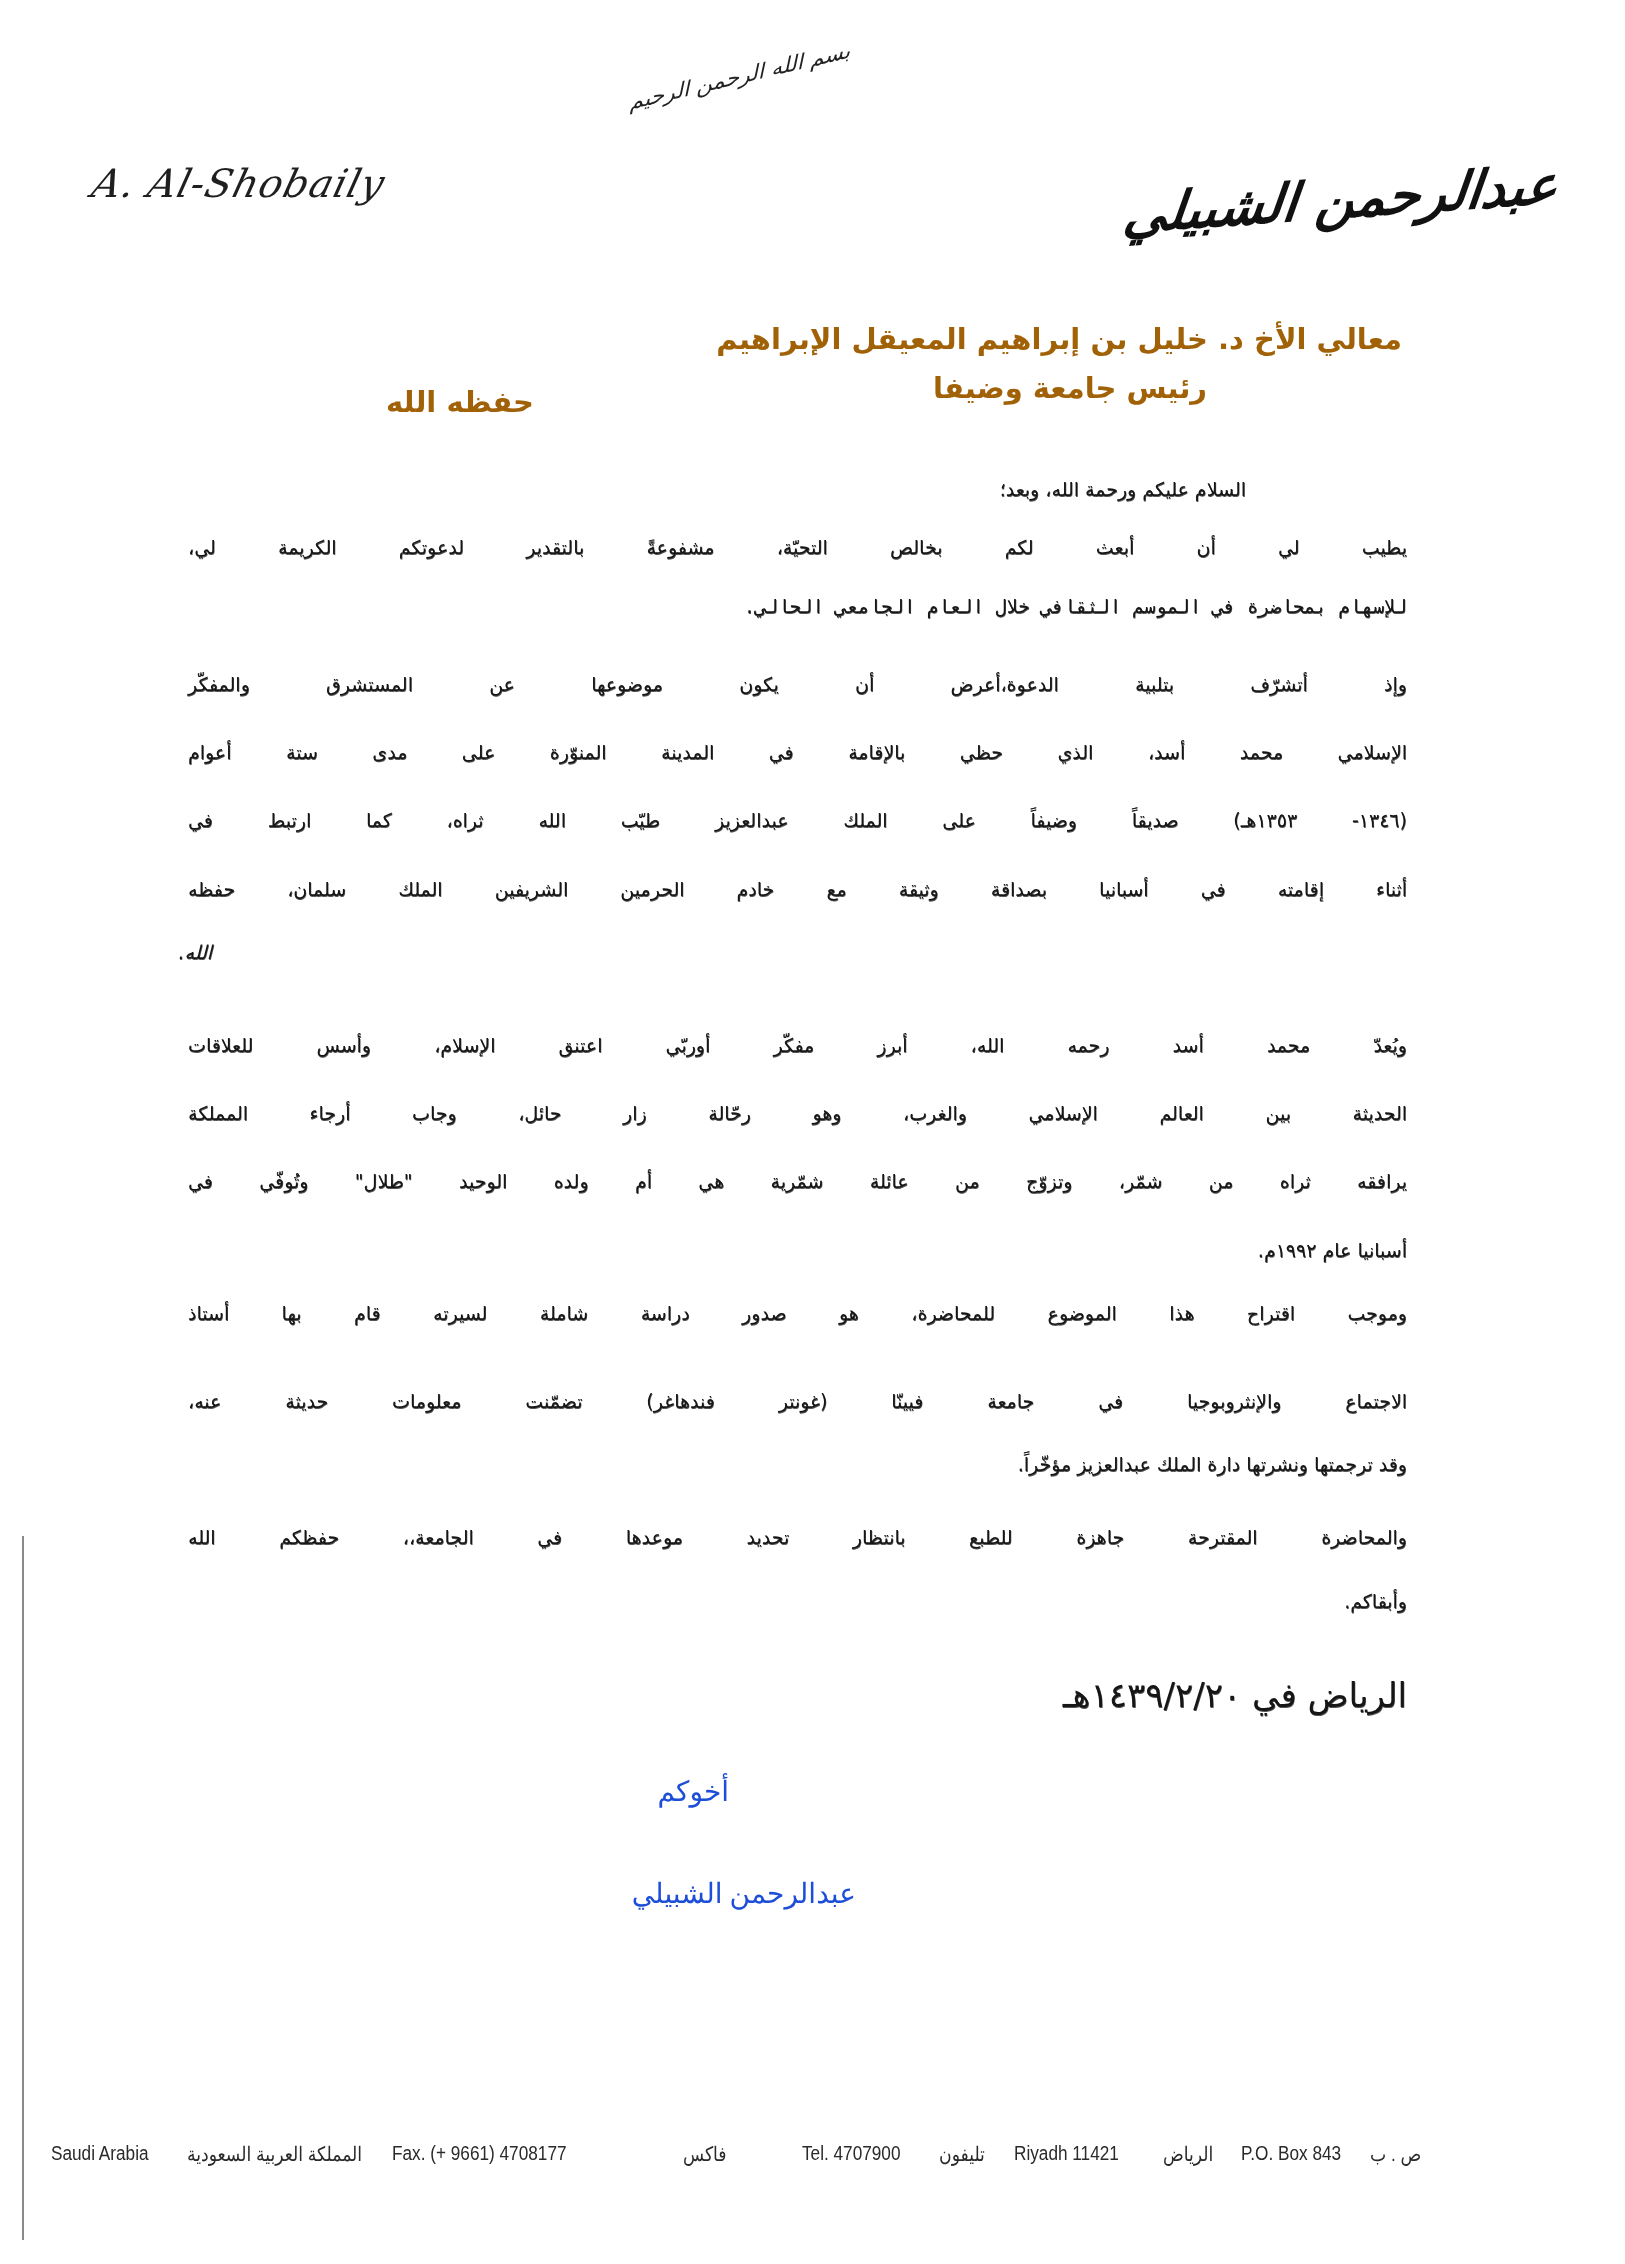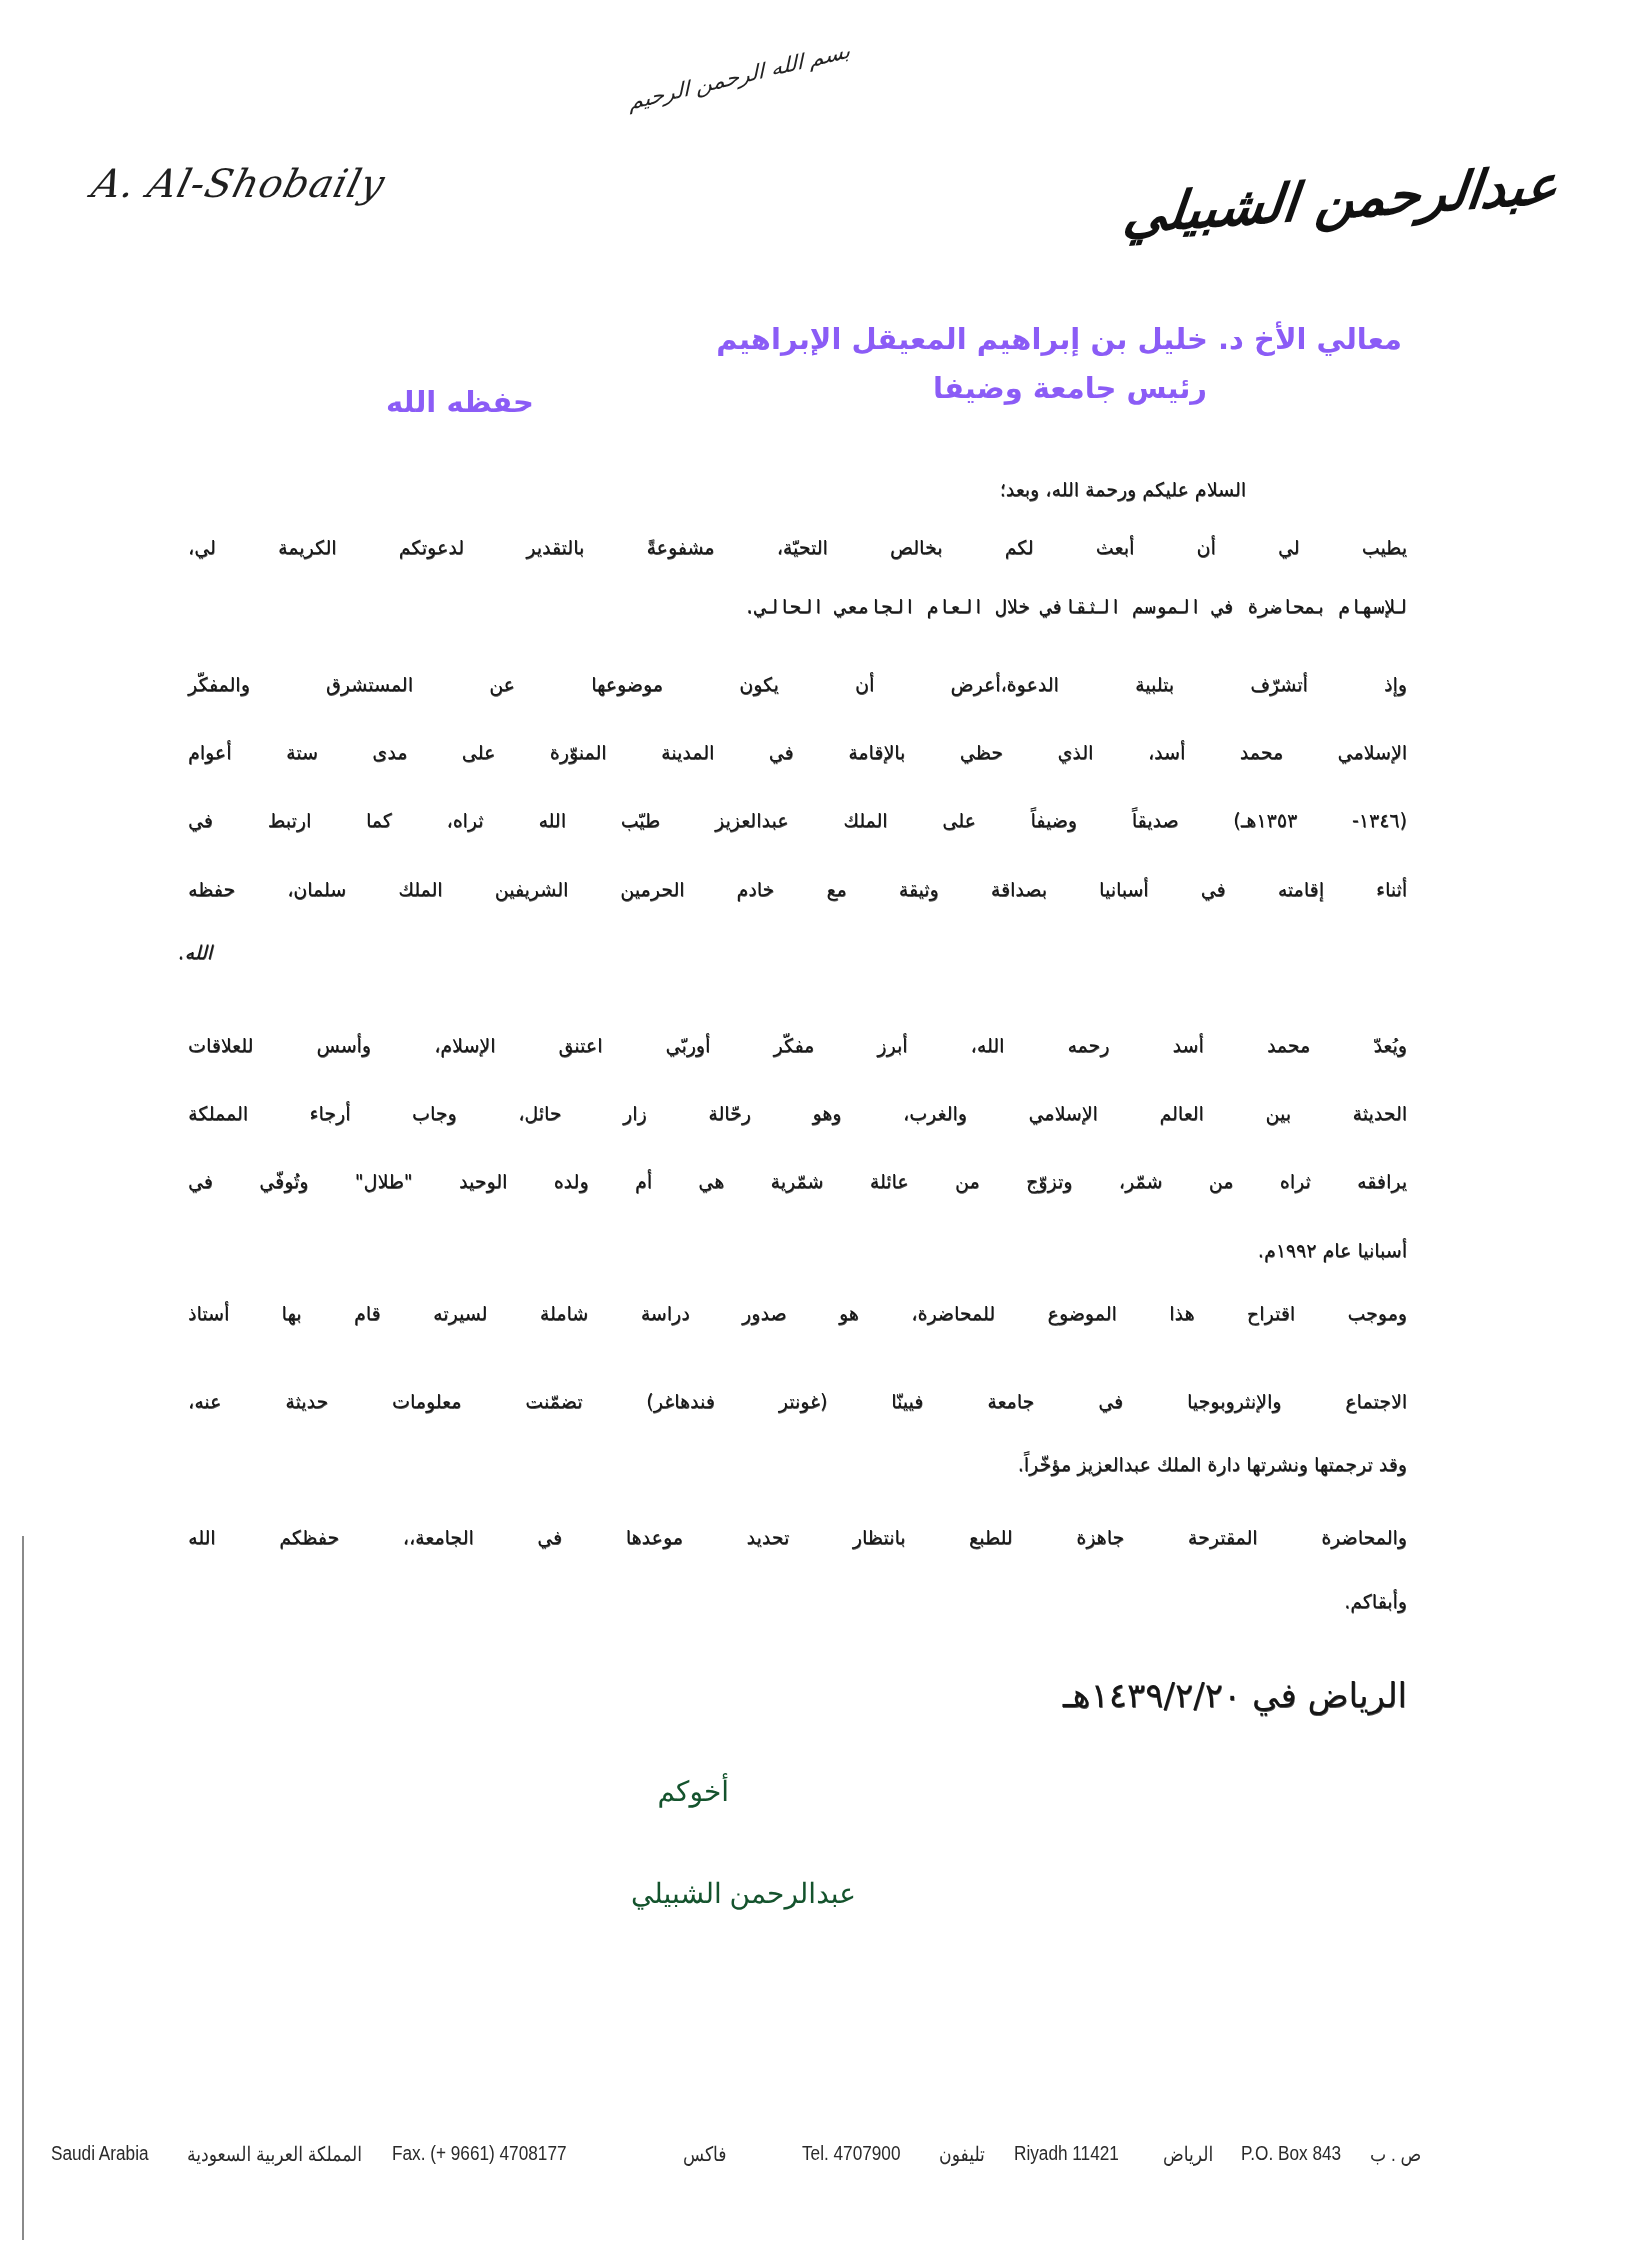--- a/index.html
+++ b/index.html
@@ -9,36 +9,36 @@
     .abs { position: absolute; white-space: nowrap; }
     .rtl { direction: rtl; unicode-bidi: isolate; }
     .ltr { direction: ltr; unicode-bidi: isolate; }
 
     
     .basmala { left: 683px; top: 57px; width: 166px; height: 68px; font-family: "DejaVu Serif", serif; font-style: italic; font-size: 21.5px; color: #222; text-align: center; transform: skewX(-12deg) rotate(-14deg); }
     .latin-sig { left: 93px; top: 161px; font-family: "DejaVu Serif", serif; font-style: italic; font-size: 39px; color: #1f1f1f; letter-spacing: 1px; transform: skewX(-14deg); }
     .arabic-logo { left: 1234px; top: 164px; width: 322px; text-align: right; font-family: "DejaVu Serif", serif; font-style: italic; font-size: 53px; font-weight: bold; color: #111; transform: skewX(-10deg) rotate(-4deg); }
 
     
-    .addr { font-family: "DejaVu Sans", sans-serif; font-weight: bold; font-size: 29px; color: #8b5cf6; }
+    .addr { font-family: "DejaVu Sans", sans-serif; font-weight: bold; font-size: 29px; color: #a16207; }
     .addr-1 { right: 224px; top: 322px; }
     .addr-2 { right: 419px; top: 371px; }
     .addr-3 { right: 1092px; top: 385px; }
 
     
     .txt { font-family: "DejaVu Sans", sans-serif; font-size: 19px; color: #161616; text-shadow: 0.5px 0.6px 0 #555; }
     .line-full { right: 219px; width: 1219px; text-align: justify; text-align-last: justify; }
     .line-end { right: 219px; text-align: right; }
 
     .greeting { right: 380px; top: 478px; }
 
     .footer-rule { left: 21.5px; top: 1536px; width: 2.9px; height: 704px; background: #8a8a8a; }
     .footer { top: 2142px; font-family: "Liberation Sans", sans-serif; font-size: 20px; color: #2a2a2a; transform: scaleX(0.86); transform-origin: left center; }
 
-    .sig-label { font-family: Liberation Sans, sans-serif; font-size: 28px; color: #14532d; }
+    .sig-label { font-family: Liberation Serif, serif; font-size: 28px; color: #1d4ed8; }
   </style>
 </head>
 <body>
 
 <div class="page">
 
   <div class="abs rtl basmala">بسم الله الرحمن الرحيم</div>
   <div class="abs ltr latin-sig">A. Al-Shobaily</div>
   <div class="abs rtl arabic-logo">عبدالرحمن الشبيلي</div>
 

